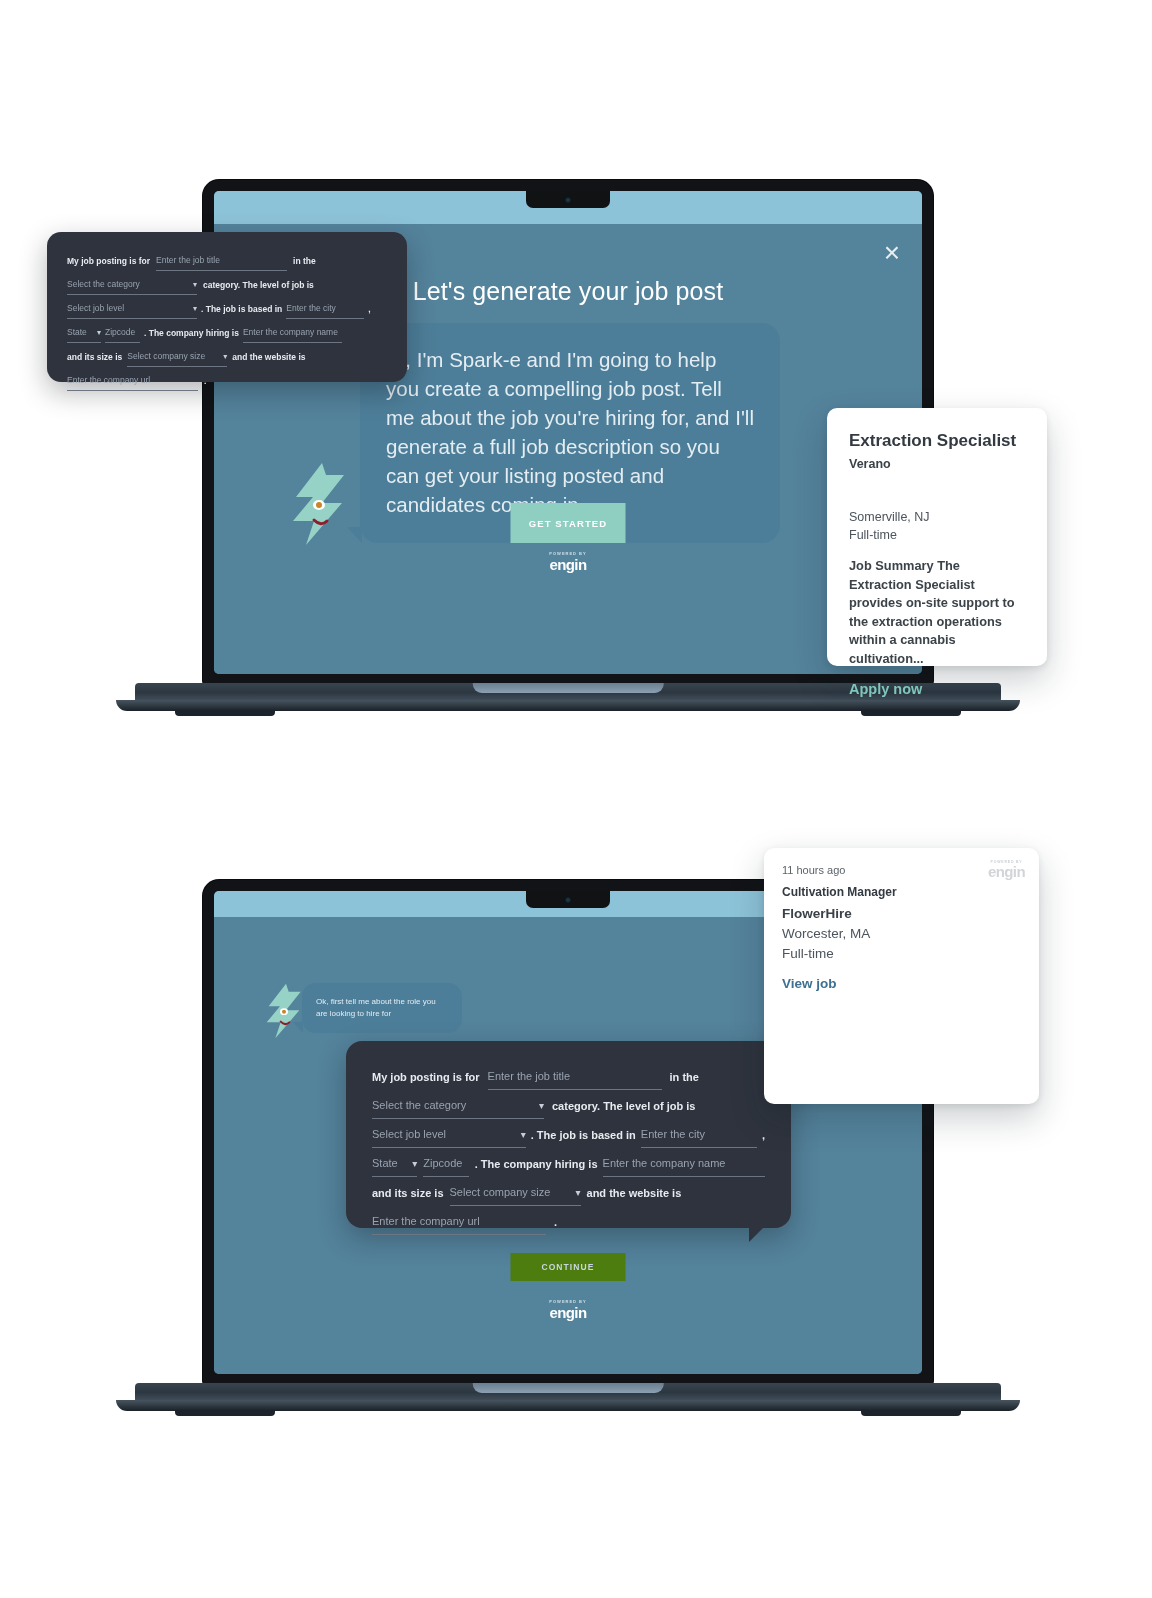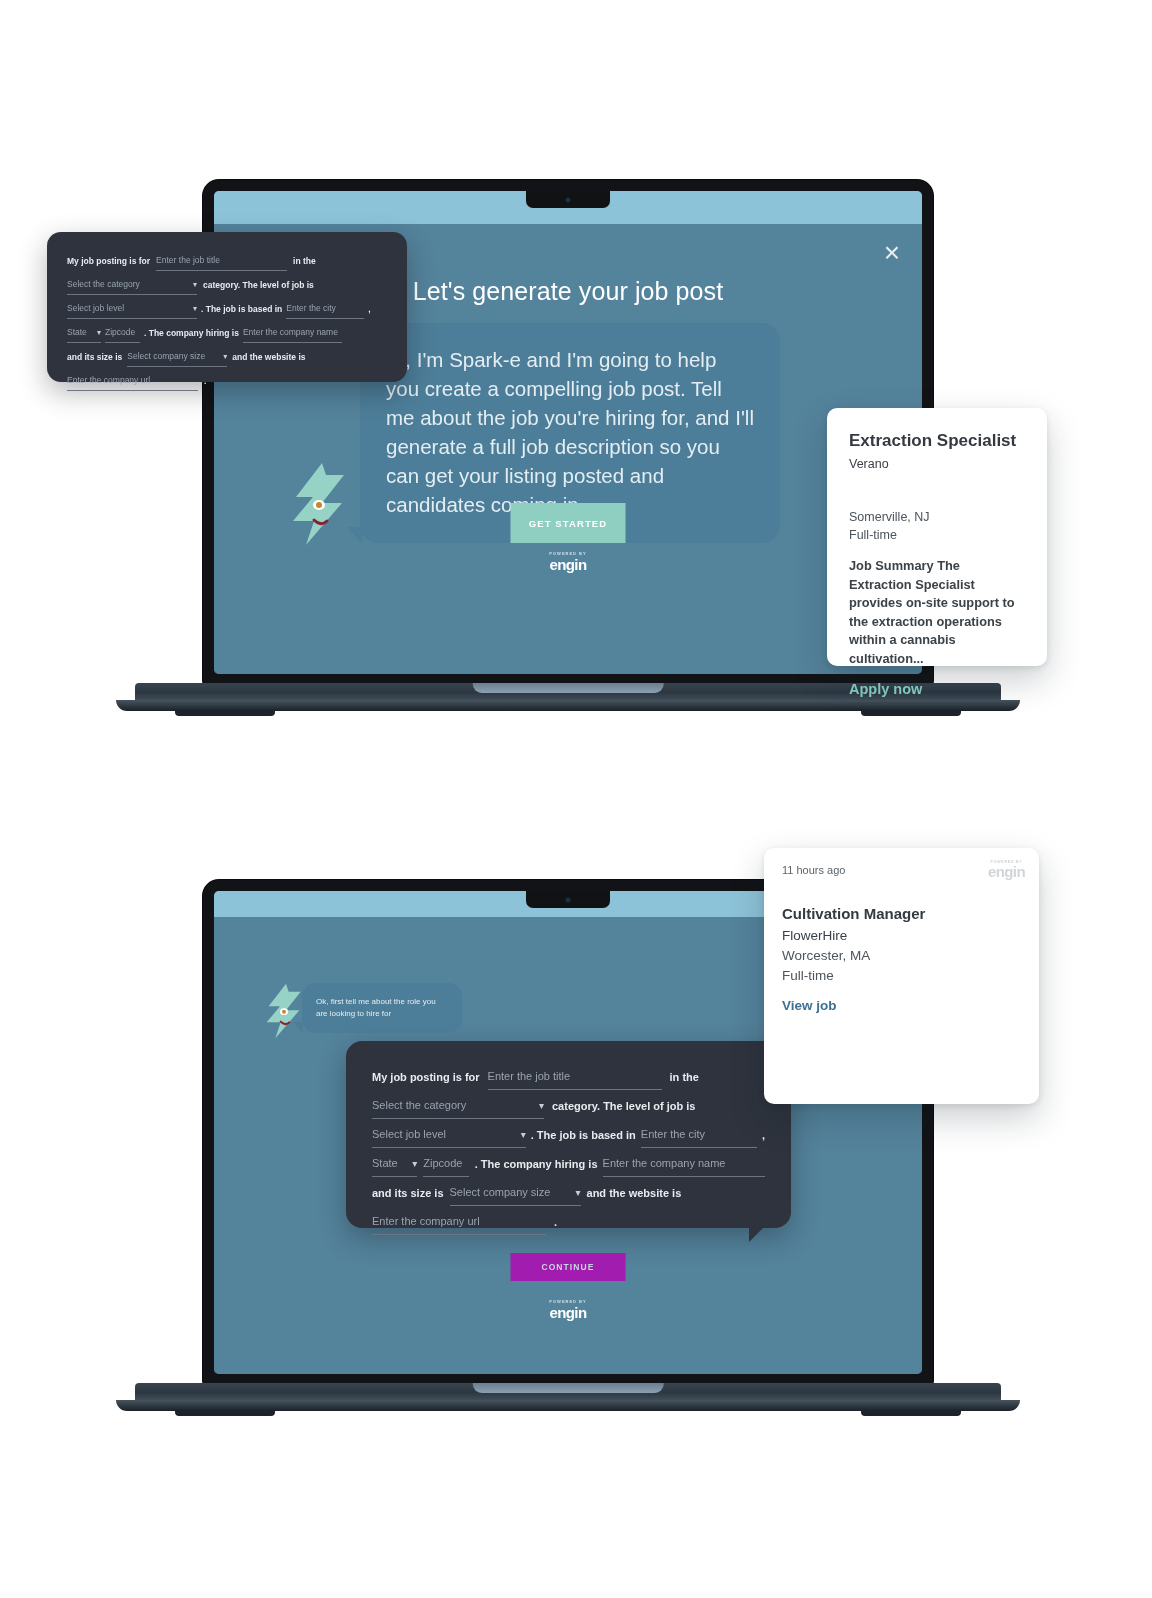--- a/index.html
+++ b/index.html
@@ -78,21 +78,21 @@
   .bubble-tail {
     position: absolute; width: 0; height: 0;
   }
   .btn-primary {
     position: absolute; background: #8fcfc2; color: #ffffff;
     display: flex; align-items: center; justify-content: center;
     font-weight: 700; letter-spacing: 1.1px; cursor: pointer;
     border: none;
   }
   .btn-disabled {
-    position: absolute; background: #a21caf; color: #c9d7de;
+    position: absolute; background: #4d7c0f; color: #c9d7de;
     display: flex; align-items: center; justify-content: center;
     font-weight: 600; letter-spacing: 1.1px; cursor: default;
     border: none;
   }
   .logo { position: absolute; left: 50%; transform: translateX(-50%); text-align: center; }
   .logo .powered {
     font-size: 4px; letter-spacing: 1px; color: #cfe0e8; font-weight: 700;
     display: block; margin-bottom: 1px;
   }
   .logo .mark {
@@ -123,21 +123,21 @@
     border-bottom: 1px solid #6d7582; color: #9aa3b0; cursor: pointer;
   }
   .caret { color: #c8cdd5; font-size: 8px; line-height: 1; }
 
   
   .job-card {
     position: absolute; background: #ffffff; border-radius: 10px;
     box-shadow: 0 14px 34px rgba(20,30,40,.22), 0 2px 6px rgba(20,30,40,.10);
   }
   .jc-title { font-weight: 700; color: #333a41; }
-  .jc-company { font-weight: 400; color: #3a4148; }
+  .jc-company { font-weight: 700; color: #3a4148; }
   .jc-meta { color: #4c545c; }
   .jc-summary { color: #3b4349; }
   .jc-summary.bold { font-weight: 700; }
   .jc-link { font-weight: 700; cursor: pointer; }
   .jc-time { color: #5b6369; }
   .jc-logo { position: absolute; text-align: center; opacity: .45; }
   .jc-logo .powered { font-size: 3.5px; letter-spacing: .8px; color: #8b949c; font-weight: 700; display:block; }
   .jc-logo .mark { font-size: 15px; font-weight: 800; color: #9aa3aa; letter-spacing: -0.6px; line-height: 1; display:block; }
 
   
@@ -355,20 +355,20 @@
       <div class="foot" style="right:40px;"></div>
     </div>
   </div>
 
   <div class="job-card" style="left:764px; top:848px; width:275px; height:256px; padding:14px 18px 16px 18px;">
     <div class="jc-time" style="font-size:11px; line-height:16px;">11 hours ago</div>
     <div class="jc-logo" style="right:14px; top:12px;">
       <span class="powered">POWERED BY</span>
       <span class="mark">engin</span>
     </div>
-    <div class="jc-title" style="font-size:15px; line-height:24px; margin-top:24px;">Cultivation Manager</div>
+    <div class="jc-title" style="font-size:12px; line-height:24px; margin-top:2px;">Cultivation Manager</div>
     <div class="jc-company" style="font-size:13.5px; line-height:20px;">FlowerHire</div>
     <div class="jc-meta" style="font-size:13.5px; line-height:20px;">Worcester, MA</div>
     <div class="jc-meta" style="font-size:13.5px; line-height:20px;">Full-time</div>
     <div class="jc-link" style="font-size:13.5px; margin-top:12px; color:#3d7092;">View job</div>
   </div>
 
 </div>
 
 </body></html>

